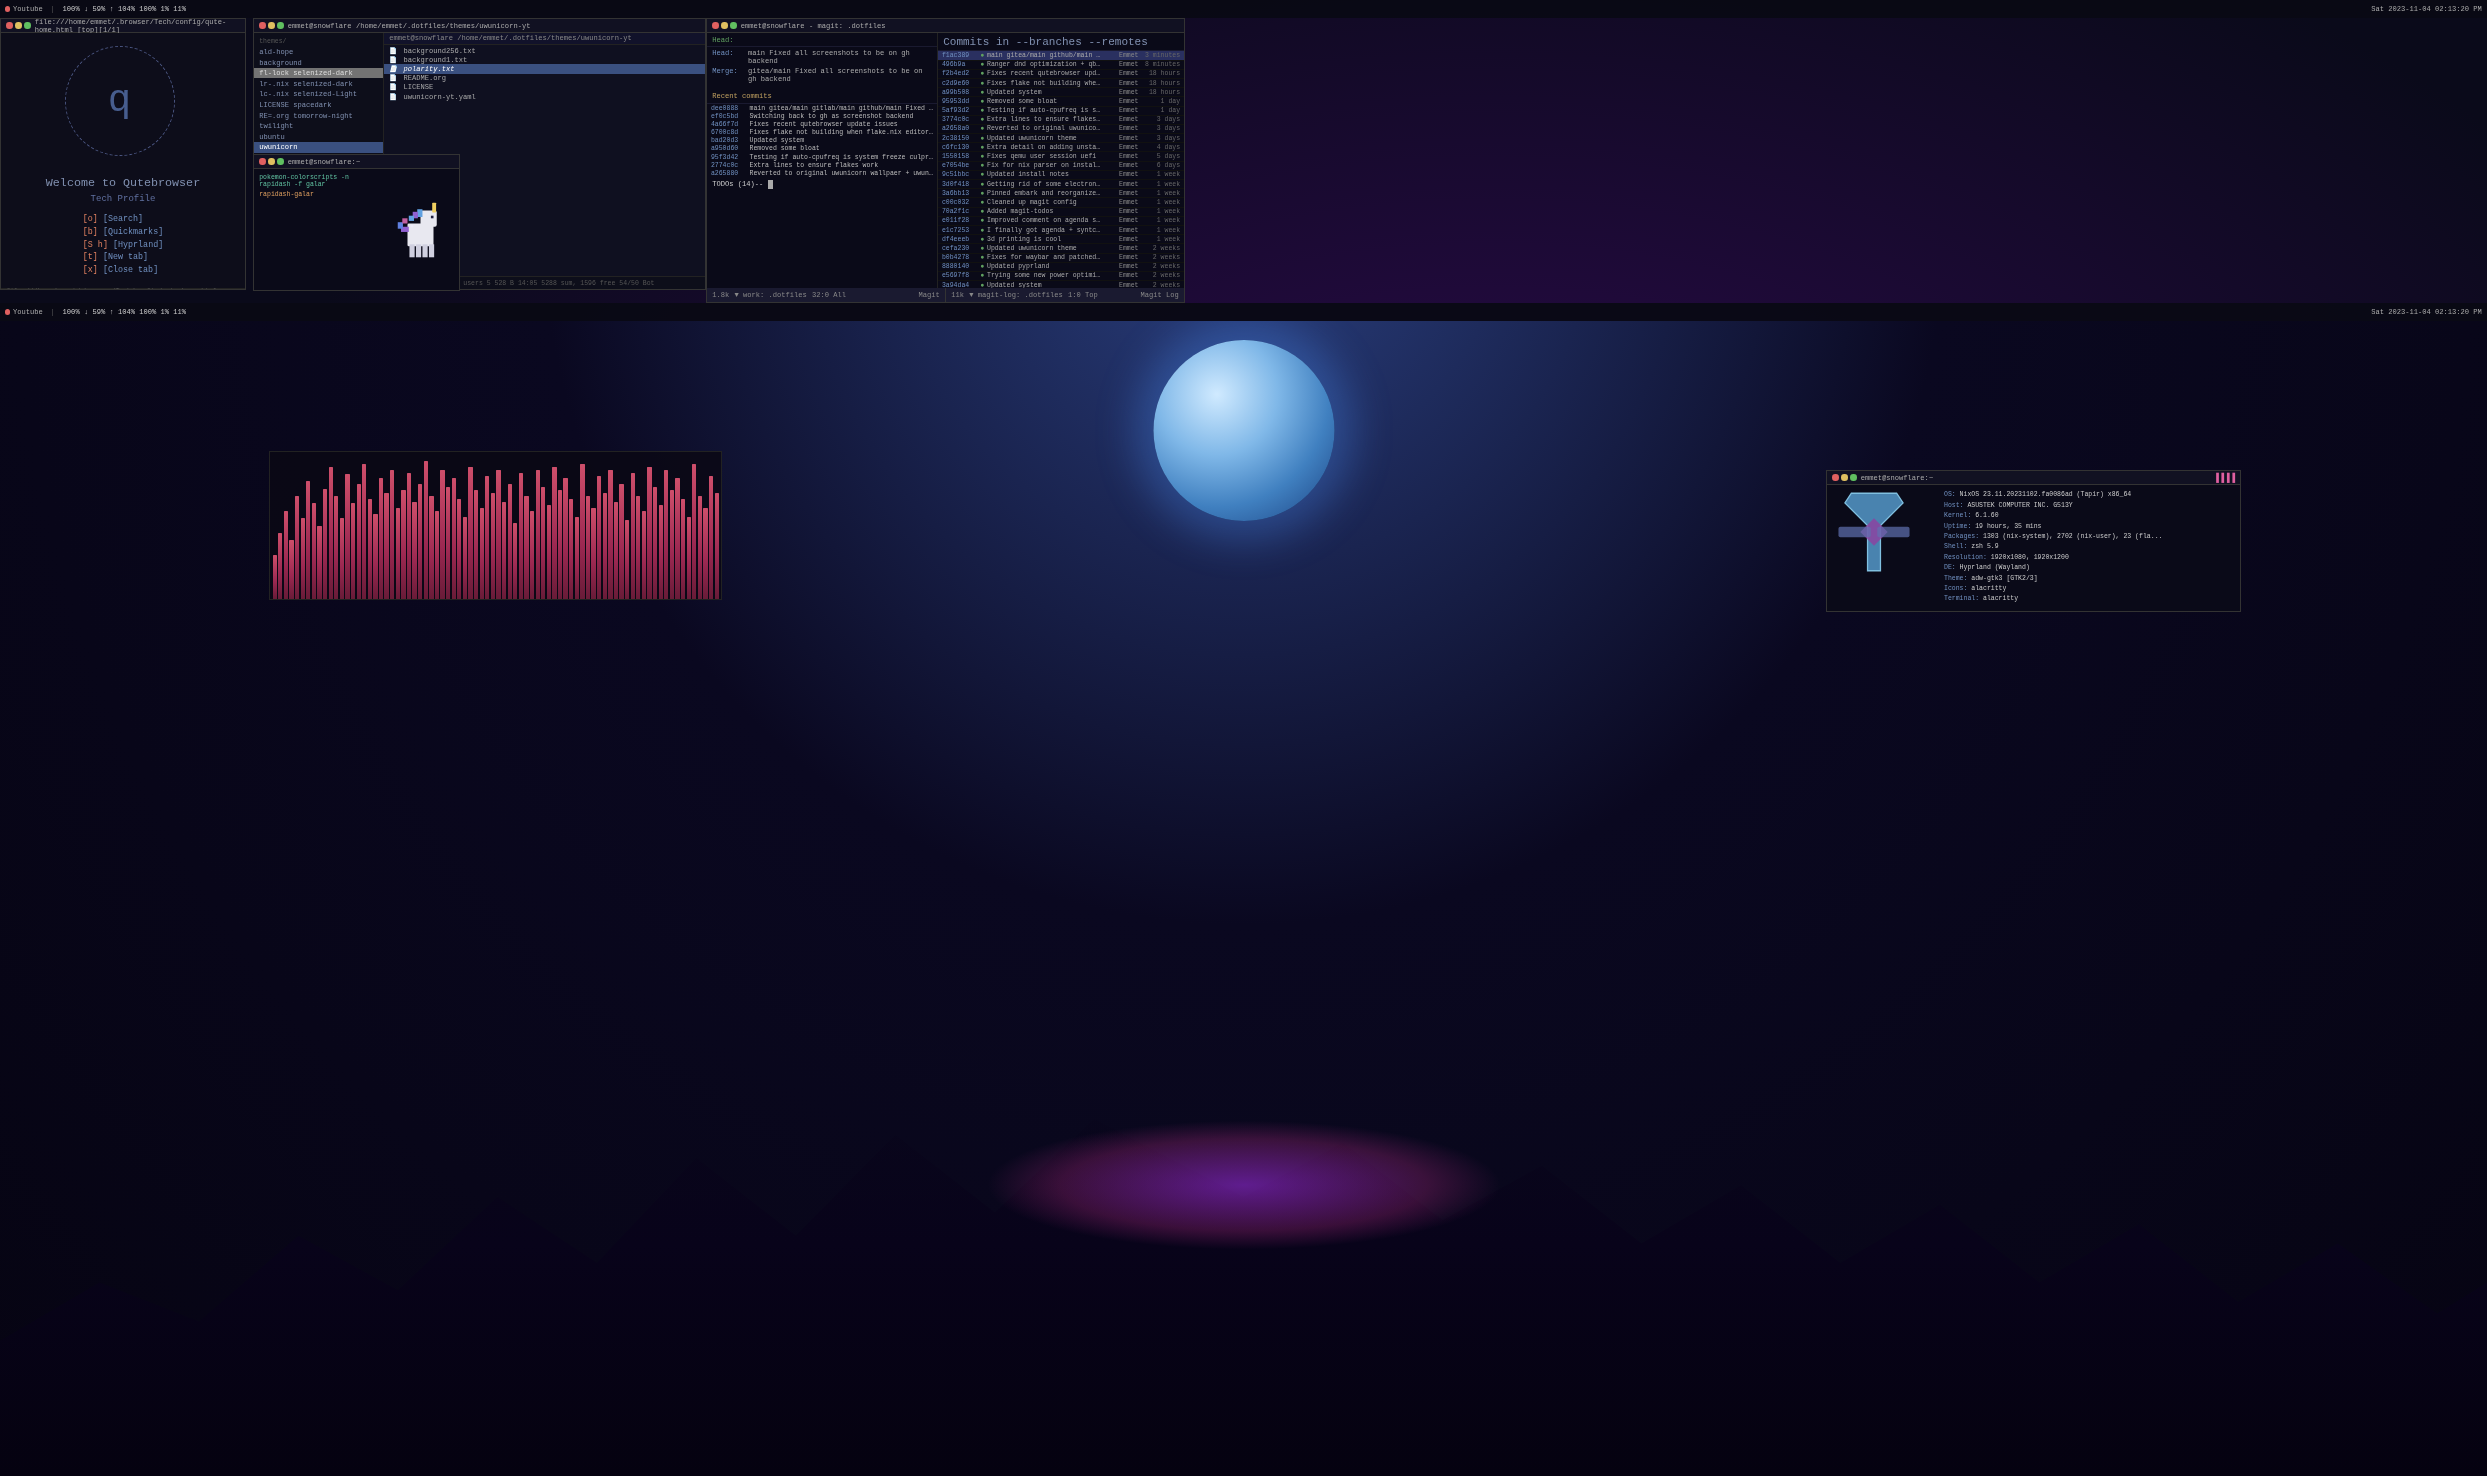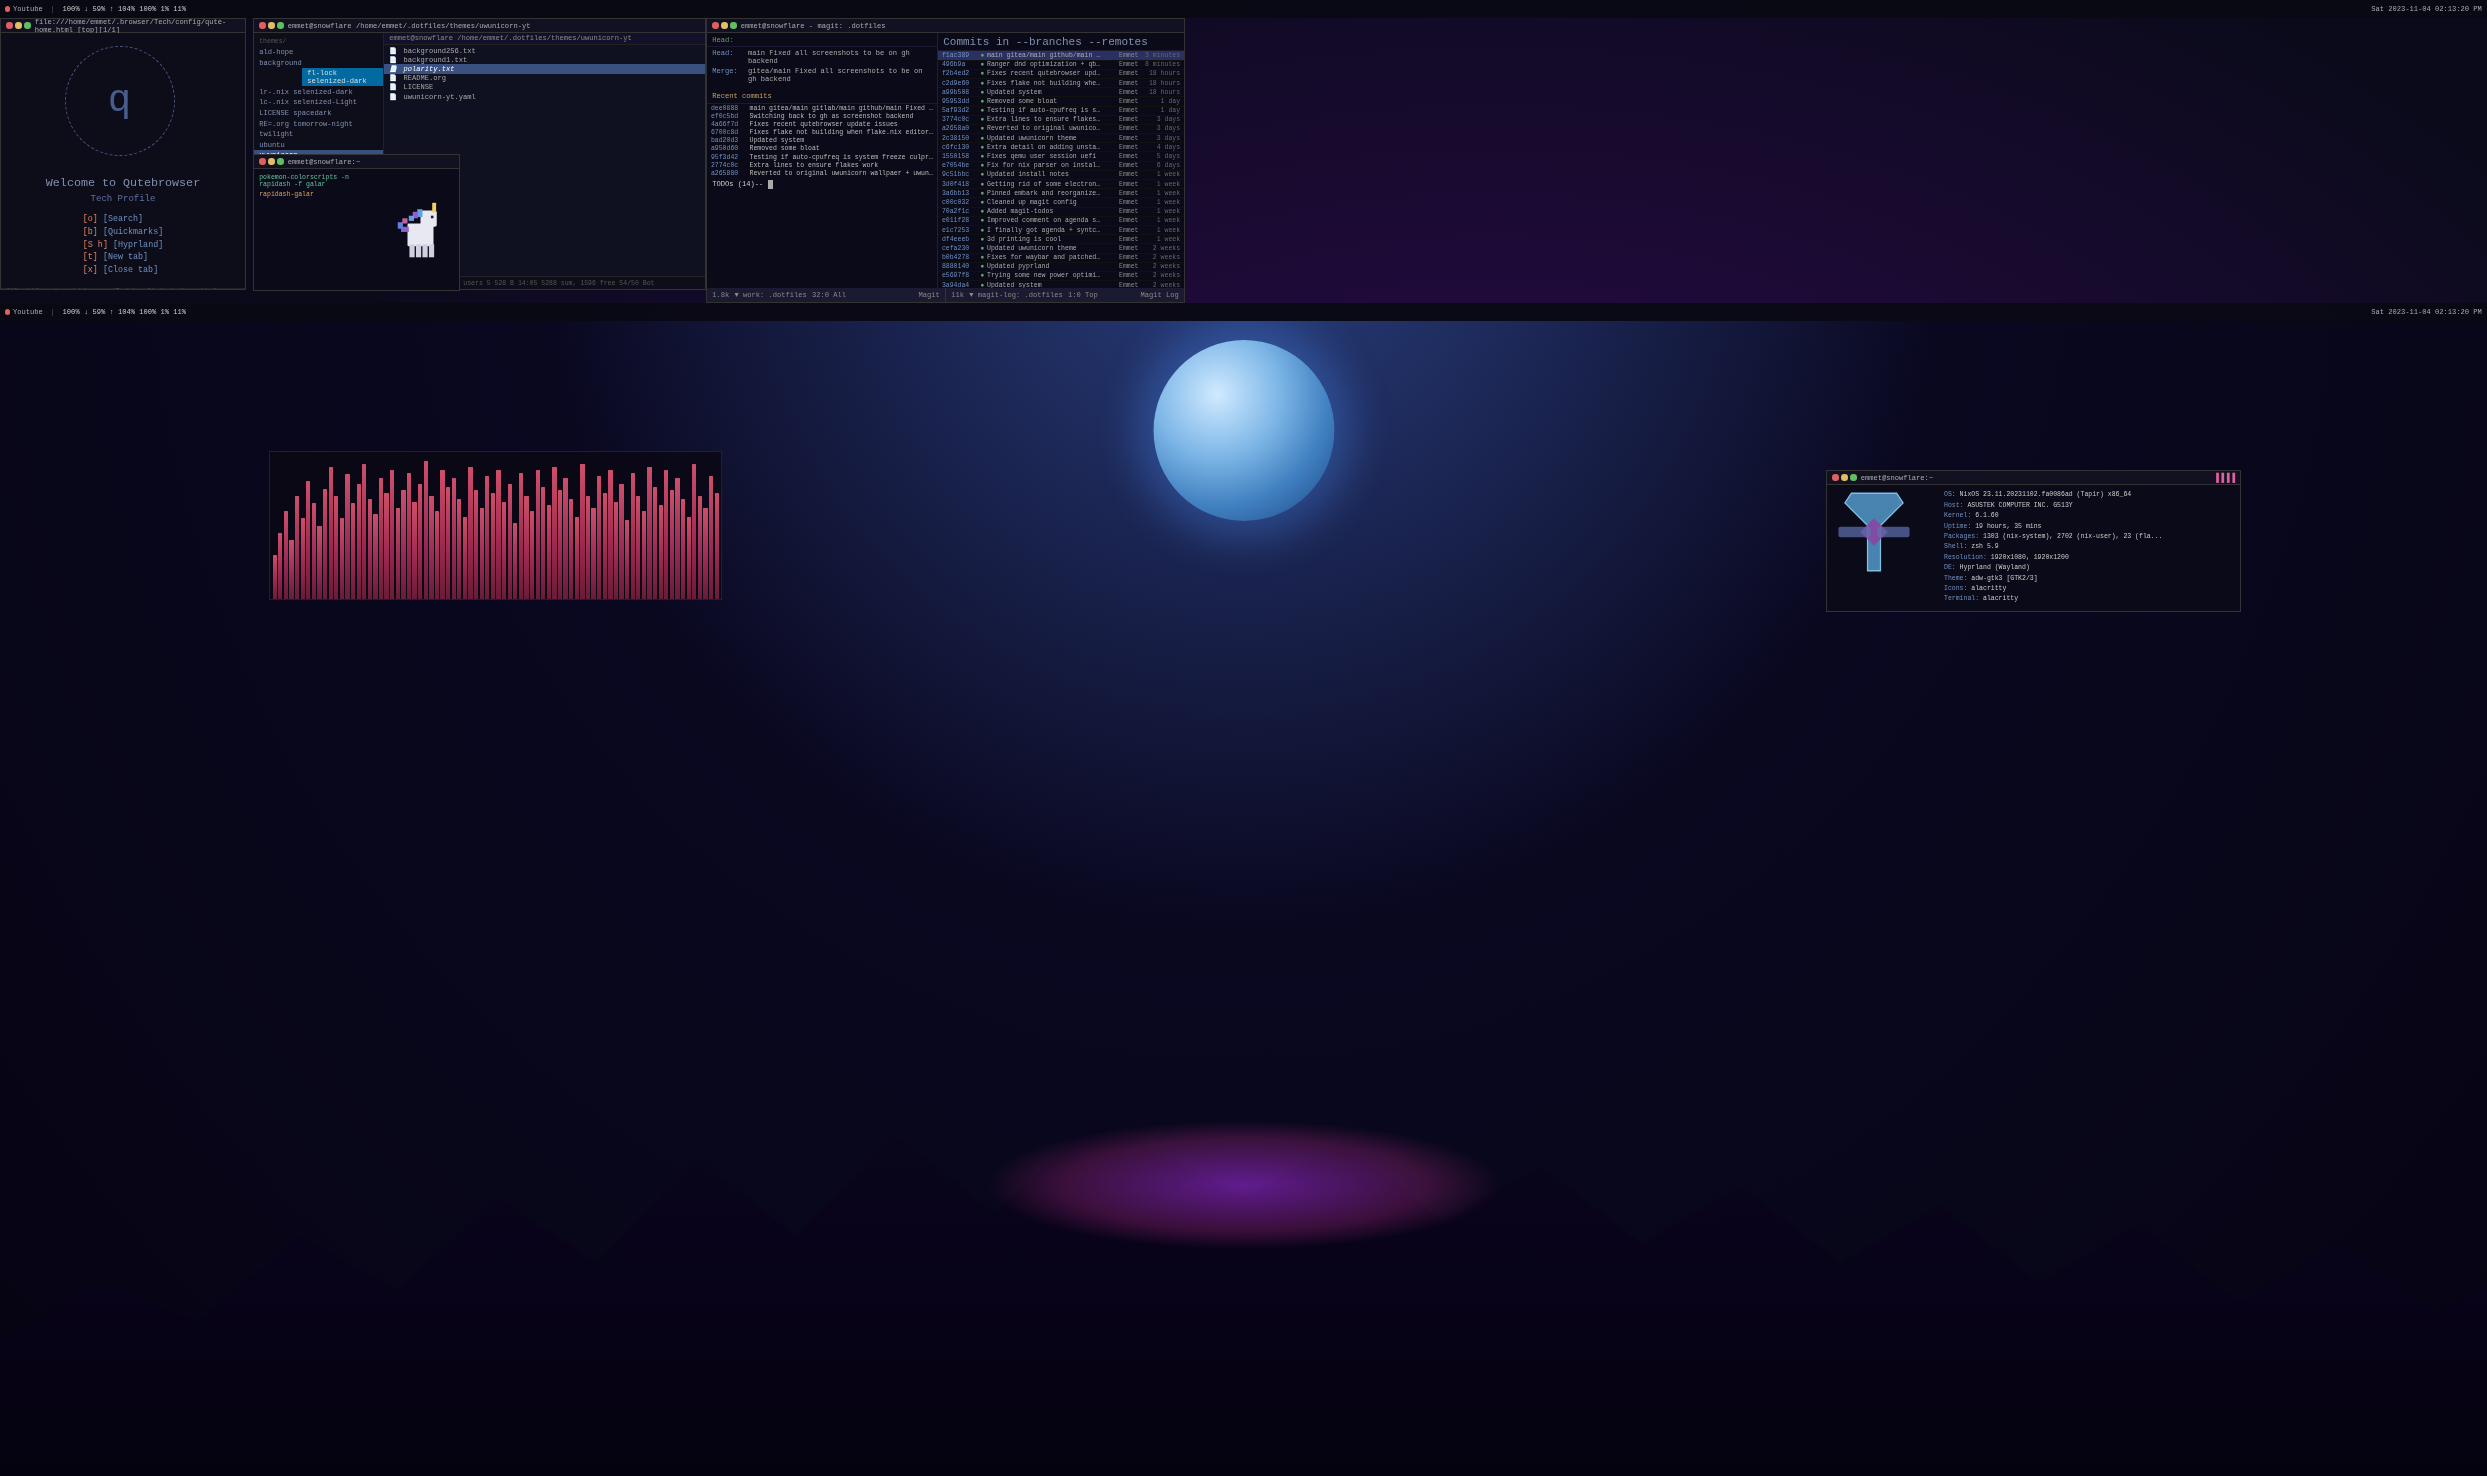--- a/index.html
+++ b/index.html
@@ -227,21 +227,21 @@
     .file-icon { width: 10.4px; color: #7090c0; font-size: 6.5px; }
     .sidebar-item-f {
       display: flex;
       align-items: center;
       padding: 1.3px 5.2px;
       font-size: 7.1px;
       color: #8090b0;
       gap: 3.9px;
       cursor: pointer;
     }
-    .sidebar-item-f.active { color: #ddd; background: #0369a1; margin-left: 48px; }
+    .sidebar-item-f.active { color: #ddd; background: #737373; }
     .sidebar-group { padding: 2.6px 5.2px 1.3px; font-size: 6.5px; color: #555; }
     .files-statusbar {
       height: 13px;
       background: #0d0e1a;
       border-top: 0.6px solid #222;
       display: flex;
       align-items: center;
       padding: 0 5.2px;
       font-size: 6.5px;
       color: #555;

